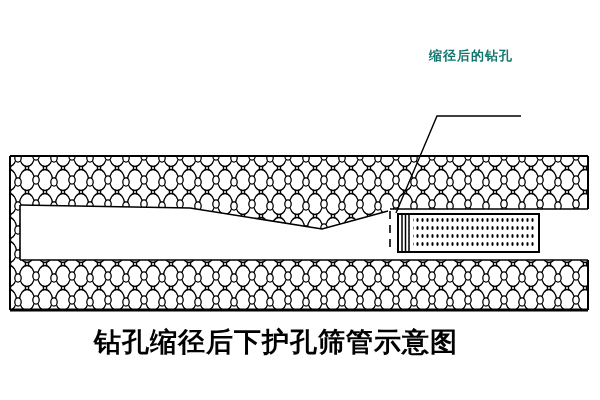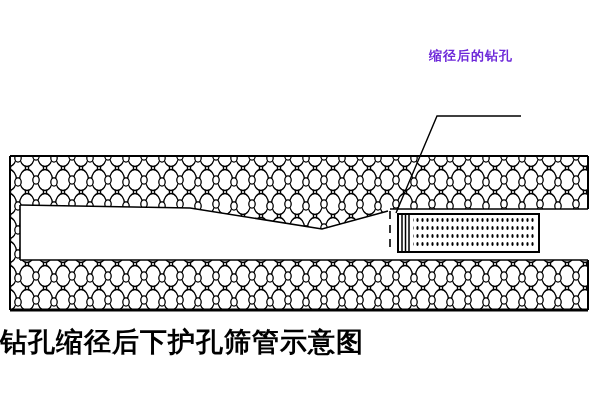--- a/index.html
+++ b/index.html
@@ -13,27 +13,28 @@
   }
   .stage{position:absolute;left:0;top:0;width:600px;height:400px;}
   svg.diagram{position:absolute;left:0;top:0;}
   .annotation{
     position:absolute;
     left:356px;top:41px;width:230px;
     text-align:center;
     font-size:13px;
     line-height:30px;
     letter-spacing:1px;
-    color:#6d28d9;
+    color:#0f766e;
     font-weight:600;
   }
   .annotation .ann-line{display:block;white-space:nowrap;}
   .caption{
     position:absolute;
     left:0;top:324px;width:552px;
+    text-align:center;
     font-size:27px;
     font-weight:700;
     letter-spacing:1px;
     color:#000;
     white-space:nowrap;
   }
 </style>
 </head>
 <body>
 

